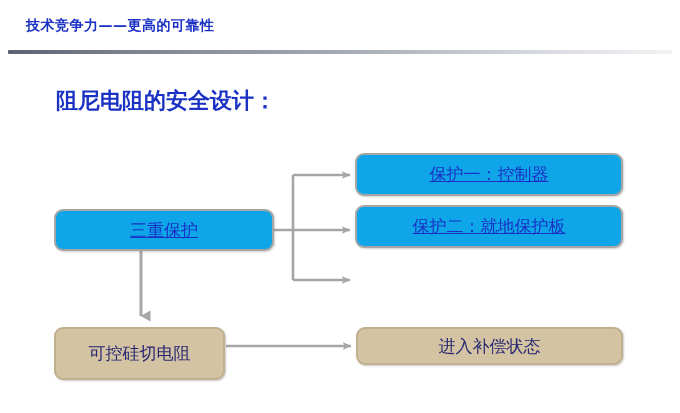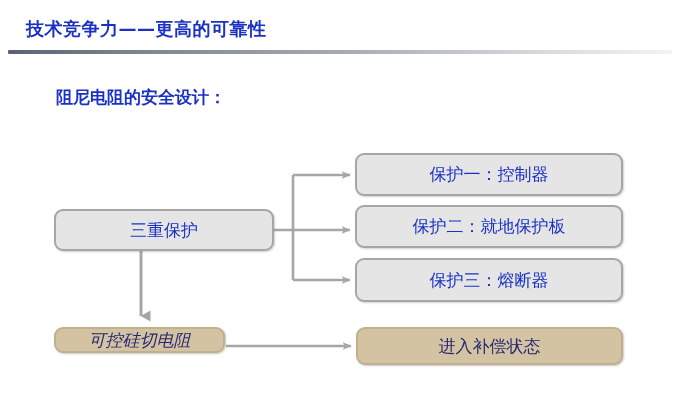--- a/index.html
+++ b/index.html
@@ -19,21 +19,21 @@
     height: 413px;
     background: #ffffff;
   }
 
   
   .title {
     position: absolute;
     left: 26px;
     top: 17px;
     font-family: "DejaVu Sans", "Liberation Sans", sans-serif;
-    font-size: 18px;
+    font-size: 14px;
     font-weight: bold;
     color: #1a31c4;
     letter-spacing: 0.5px;
     white-space: nowrap;
   }
   .title-rule {
     position: absolute;
     left: 8px;
     top: 50px;
     width: 664px;
@@ -41,58 +41,59 @@
     background: linear-gradient(to right, #5b6272 0%, #7b8290 18%, #a8acb6 52%, #d6d9de 80%, #f2f3f5 100%);
     border-radius: 1px;
   }
 
   
   .subtitle {
     position: absolute;
     left: 56px;
     top: 86px;
     font-family: "DejaVu Sans", "Liberation Sans", sans-serif;
-    font-size: 17px;
+    font-size: 22px;
     font-weight: bold;
     color: #1a31c4;
     white-space: nowrap;
   }
 
   
   .box {
     position: absolute;
     box-sizing: border-box;
     display: flex;
     align-items: center;
     justify-content: center;
     border-radius: 9px;
     font-family: "DejaVu Sans", "Liberation Sans", sans-serif;
     white-space: nowrap;
   }
   .box-white {
-    background: #e5e5e5;
+    background: #0ea5e9;
     border: 2px solid #a6a6a6;
     color: #1a31c4;
     font-size: 17px;
     box-shadow: 1px 1px 2px rgba(120,120,120,0.35);
+    text-decoration: underline;
   }
   .box-tan {
     background: #d3c3a2;
     border: 2px solid #c0b08e;
     color: #262673;
     font-size: 17px;
     box-shadow: 1px 1px 2px rgba(120,120,120,0.4);
   }
 
   
   #box-triple   { left: 54px;  top: 209px; width: 220px; height: 42px; }
   #box-prot-1   { left: 355px; top: 153px; width: 268px; height: 43px; }
   #box-prot-2   { left: 355px; top: 205px; width: 268px; height: 43px; text-align: center; }
   #box-prot-3   { left: 355px; top: 258px; width: 268px; height: 44px; }
-  #box-scr      { left: 54px;  top: 327px; width: 171px; height: 26px; font-style: italic; }
+  #box-scr      { left: 54px;  top: 327px; width: 171px; height: 53px; }
   #box-comp     { left: 356px; top: 327px; width: 267px; height: 38px; }
 
   
   .connectors {
     position: absolute;
     left: 0;
     top: 0;
     width: 680px;
     height: 413px;
     pointer-events: none;
@@ -133,19 +134,18 @@
 
     <path d="M226,346 L351,346" stroke="#a6a6a6" stroke-width="2.6" fill="none" marker-end="url(#arrow-open)"></path>
   </svg>
 
   <div id="box-triple" class="box box-white">三重保护</div>
 
   <div id="box-prot-1" class="box box-white">保护一：控制器</div>
 
   <div id="box-prot-2" class="box box-white">保护二：就地保护板</div>
 
-  <div id="box-prot-3" class="box box-white">保护三：熔断器</div>
 
   <div id="box-scr" class="box box-tan">可控硅切电阻</div>
 
   <div id="box-comp" class="box box-tan">进入补偿状态</div>
 
 </div>
 
 </body></html>

